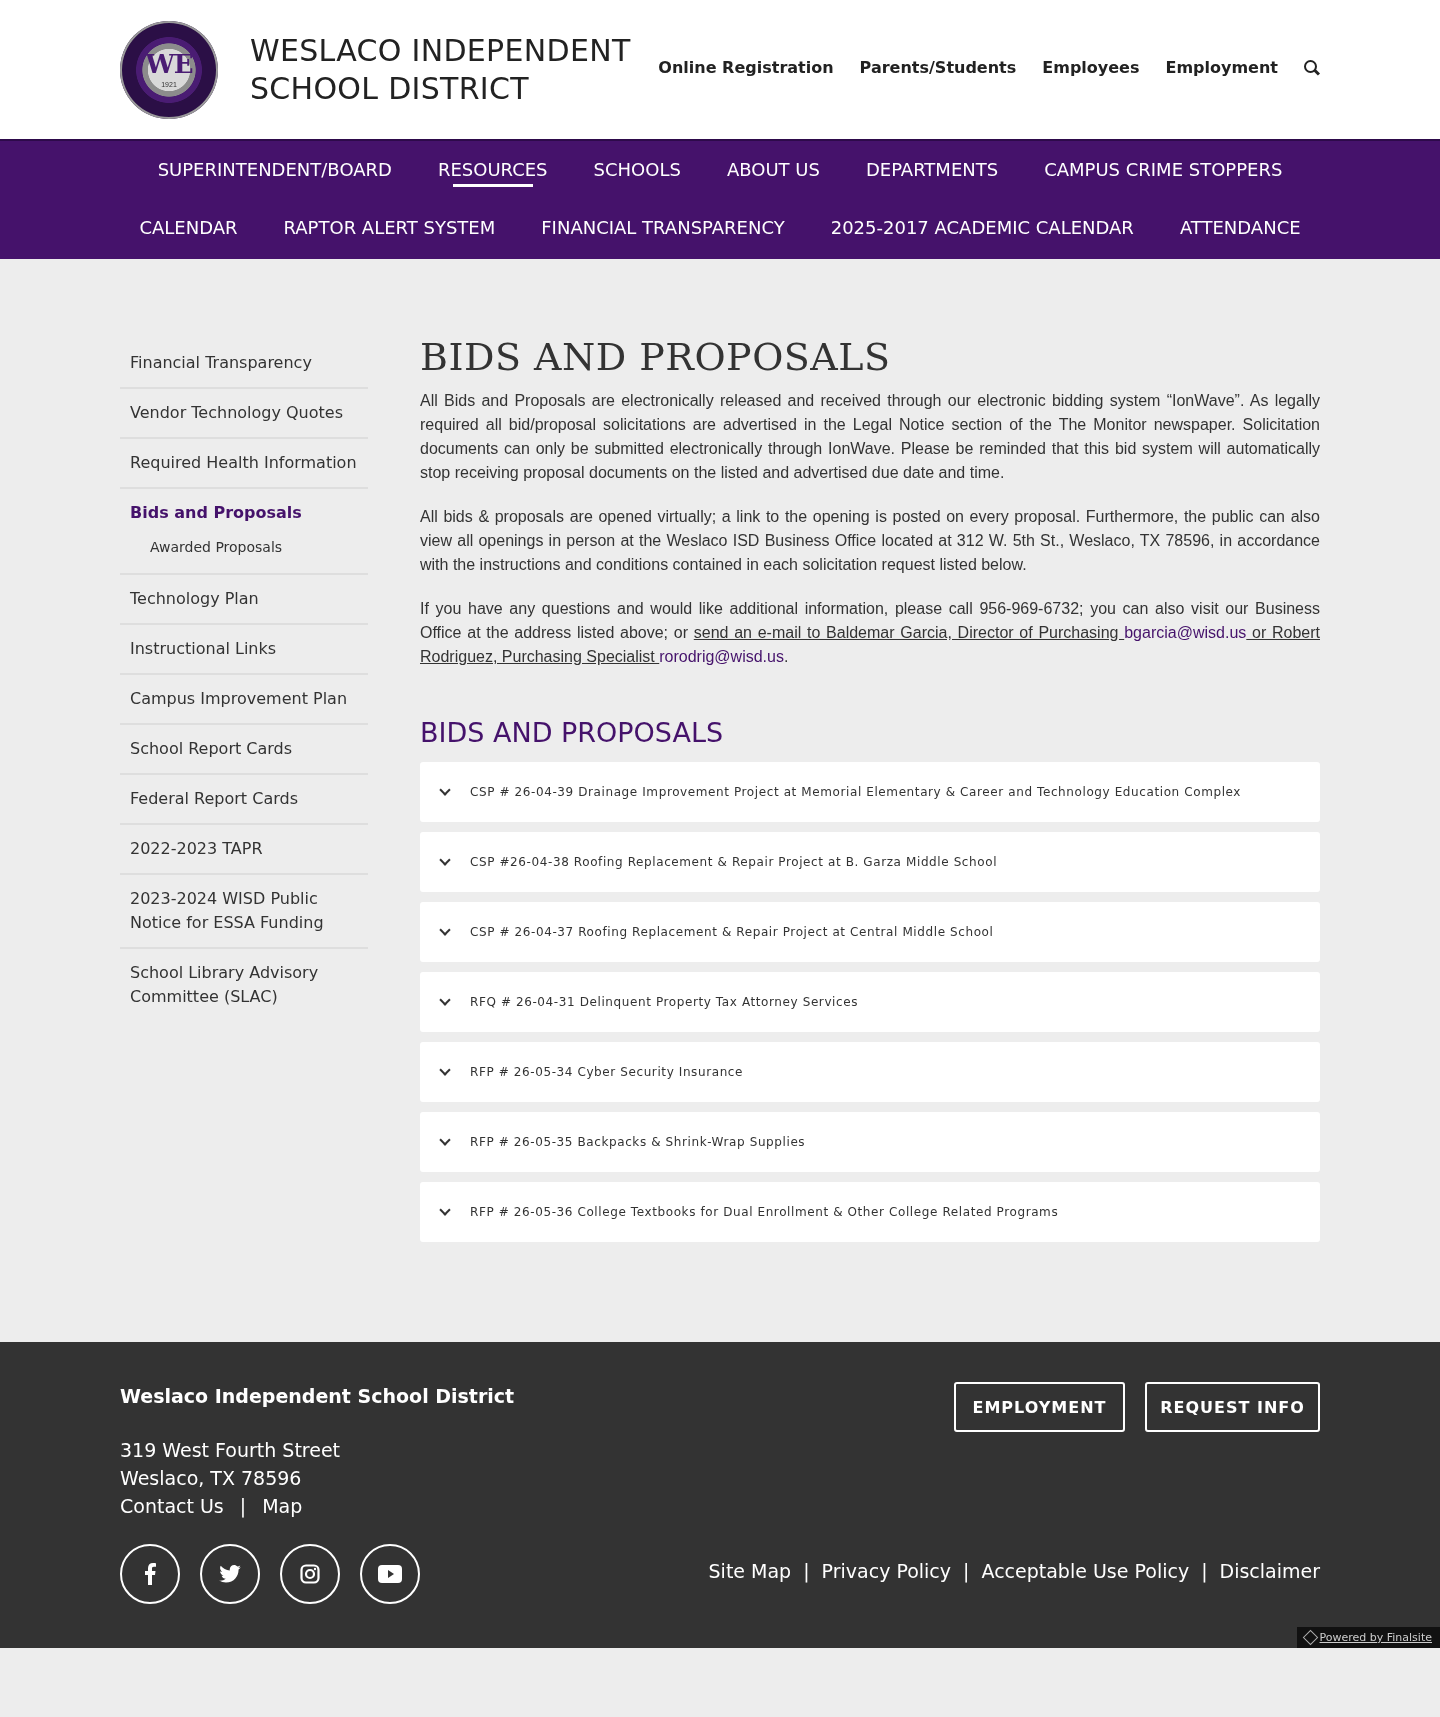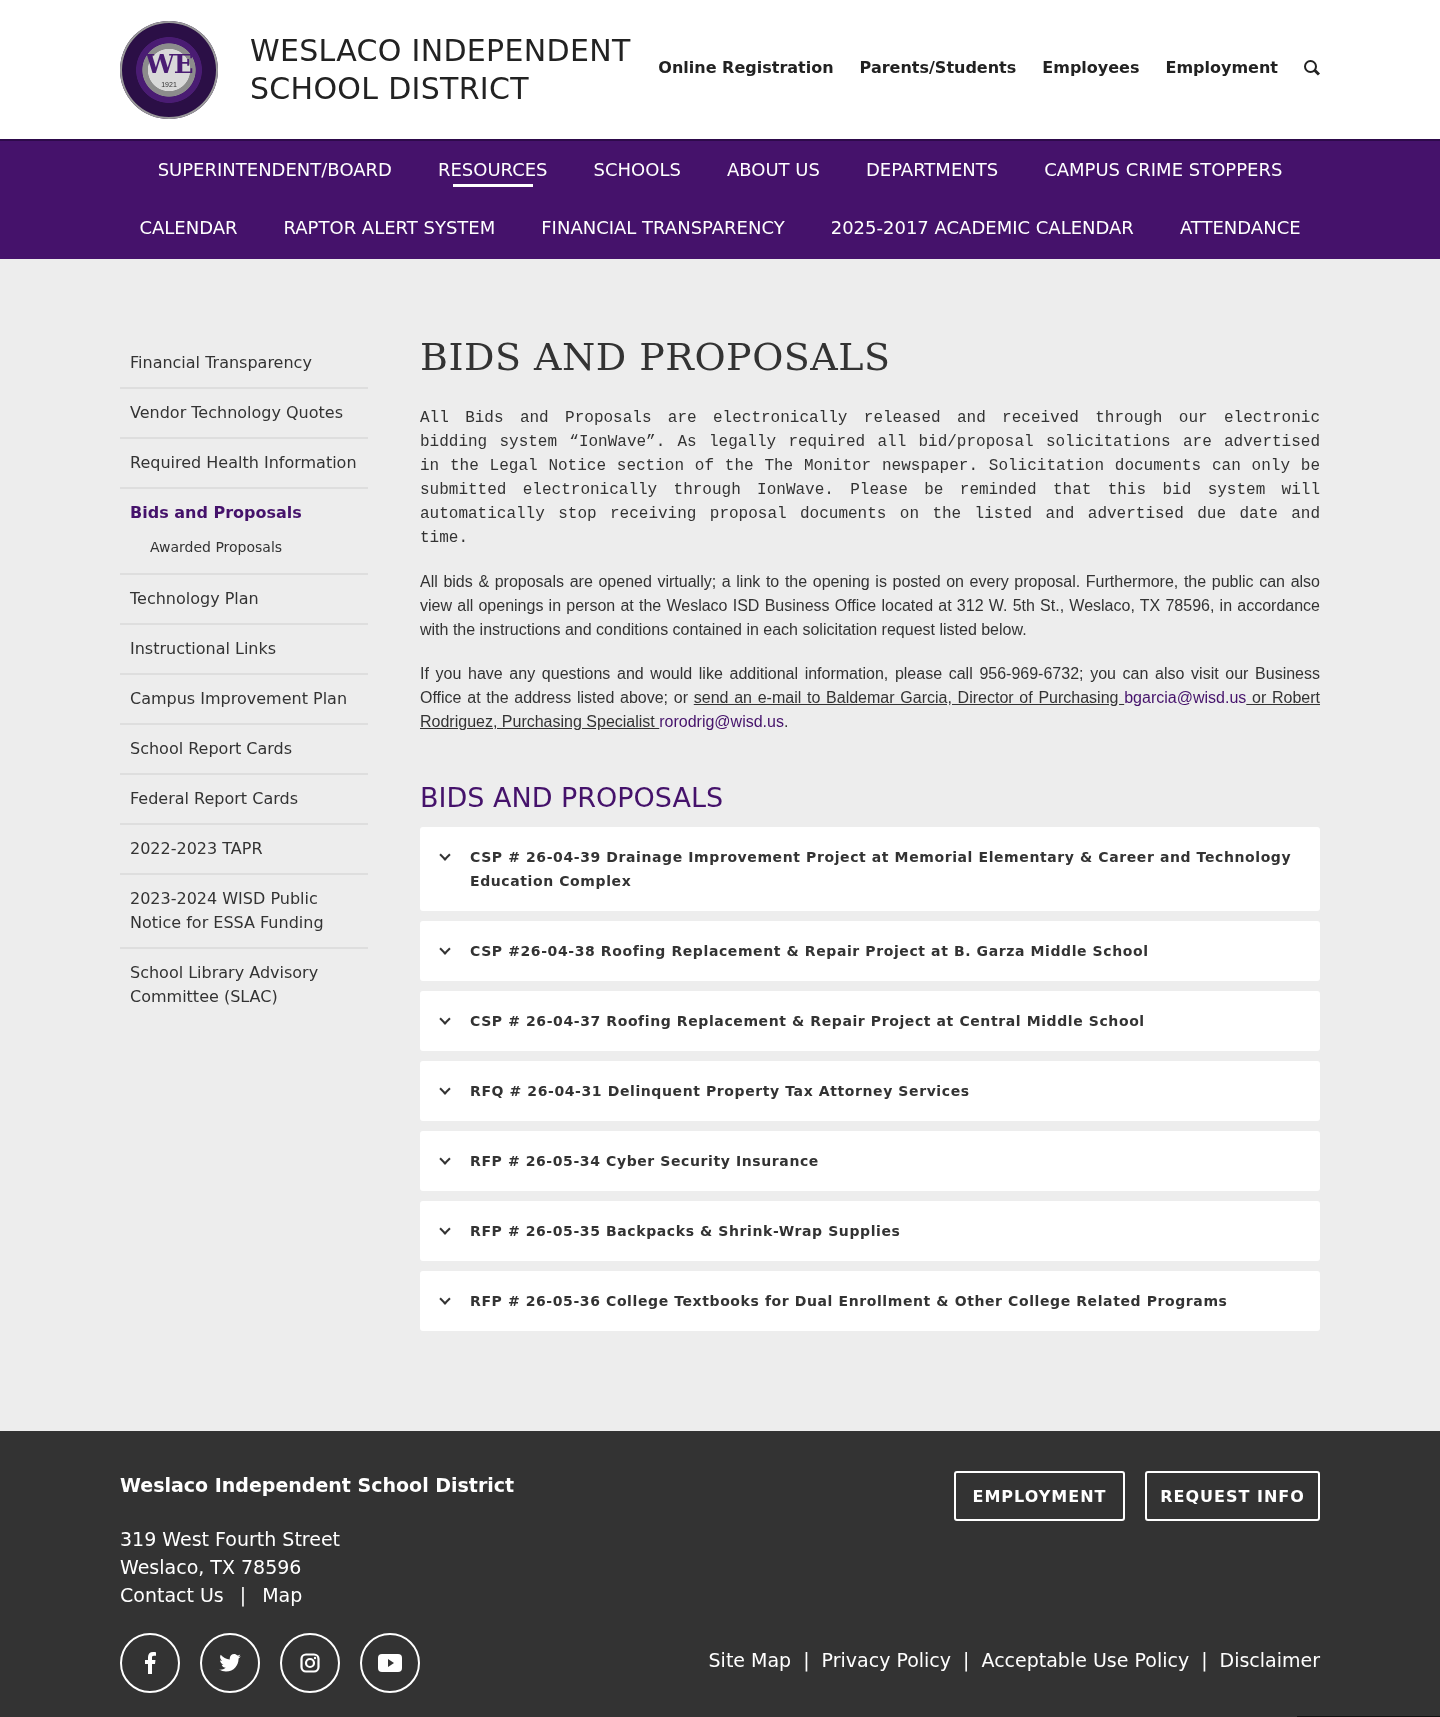--- a/index.html
+++ b/index.html
@@ -31,30 +31,30 @@
   .content { display: flex; padding: 80px 0 100px 120px; }
   .sidenav { width: 248px; }
   .sidenav .item { display: block; padding: 12px 10px; font-family: "DejaVu Sans", sans-serif; font-size: 16px; line-height: 24px; color: #333; text-decoration: none; border-bottom: 2px solid #dedede; }
   .sidenav .item.active { color: #45126b; font-weight: 600; border-bottom: none; padding-bottom: 6px; }
   .sidenav .sub { display: block; padding: 8px 30px 18px; font-size: 14px; font-family: "DejaVu Sans", sans-serif; color: #333; text-decoration: none; border-bottom: 2px solid #dedede; }
   .sidenav .item:last-child { border-bottom: none; }
 
   .main { margin-left: 52px; width: 900px; }
   .page-title { font-family: "DejaVu Serif", serif; font-size: 38px; color: #333; font-weight: normal; letter-spacing: 0.5px; margin-top: -4px; }
   .main p { font-family: "Liberation Sans", sans-serif; font-size: 16px; line-height: 24px; color: #333; margin-top: 20px; text-align: justify; }
-  .main p.first { margin-top: 27px; font-family: Liberation Mono, monospace; }
+  .main p.first { margin-top: 10px; }
   .main p a { color: #333; text-decoration: underline; }
   .main p a.email { color: #45126b; text-decoration: none; margin-top: 33px; }
   .section-title { font-family: "DejaVu Sans", sans-serif; font-size: 27px; color: #45126b; margin-top: 48px; margin-bottom: 14px; font-weight: 500; }
 
   .accordion { display: flex; flex-direction: column; gap: 10px; }
   .acc-item { background: #fff; border-radius: 3px; padding: 18px 24px 18px 20px; display: flex; align-items: flex-start; }
   .acc-item .chev { width: 10px; height: 10px; margin-top: 6px; margin-right: 20px; flex-shrink: 0; position: relative; }
   .acc-item .chev::before { content: ""; position: absolute; left: 1px; top: 0; width: 6px; height: 6px; border-right: 2px solid #333; border-bottom: 2px solid #333; transform: rotate(45deg); }
-  .acc-item .label { font-family: "DejaVu Sans", sans-serif; font-size: 14px; line-height: 24px; color: #333; letter-spacing: 0.6px; font-weight: 700; }
+  .acc-item .label { font-family: "DejaVu Sans", sans-serif; font-size: 12px; line-height: 24px; color: #333; letter-spacing: 0.6px; font-weight: 400; }
 
   
   .footer { background: #333; height: 306px; position: relative; color: #fff; }
   .f-name { position: absolute; left: 120px; top: 43px; font-family: "DejaVu Sans", sans-serif; font-size: 19px; font-weight: 600; }
   .f-addr { position: absolute; left: 120px; top: 94px; font-family: "DejaVu Sans", sans-serif; font-size: 19px; line-height: 28px; }
   .f-addr a { color: #fff; text-decoration: none; }
   .f-addr .sep { margin: 0 16px; }
   .f-buttons { position: absolute; right: 120px; top: 40px; display: flex; gap: 20px; }
   .f-btn { border: 2px solid #fff; border-radius: 3px; height: 50px; display: flex; align-items: center; justify-content: center; font-family: "DejaVu Sans", sans-serif; font-size: 16px; font-weight: 600; letter-spacing: 1px; color: #fff; text-decoration: none; }
   .f-btn.emp { width: 171px; }

